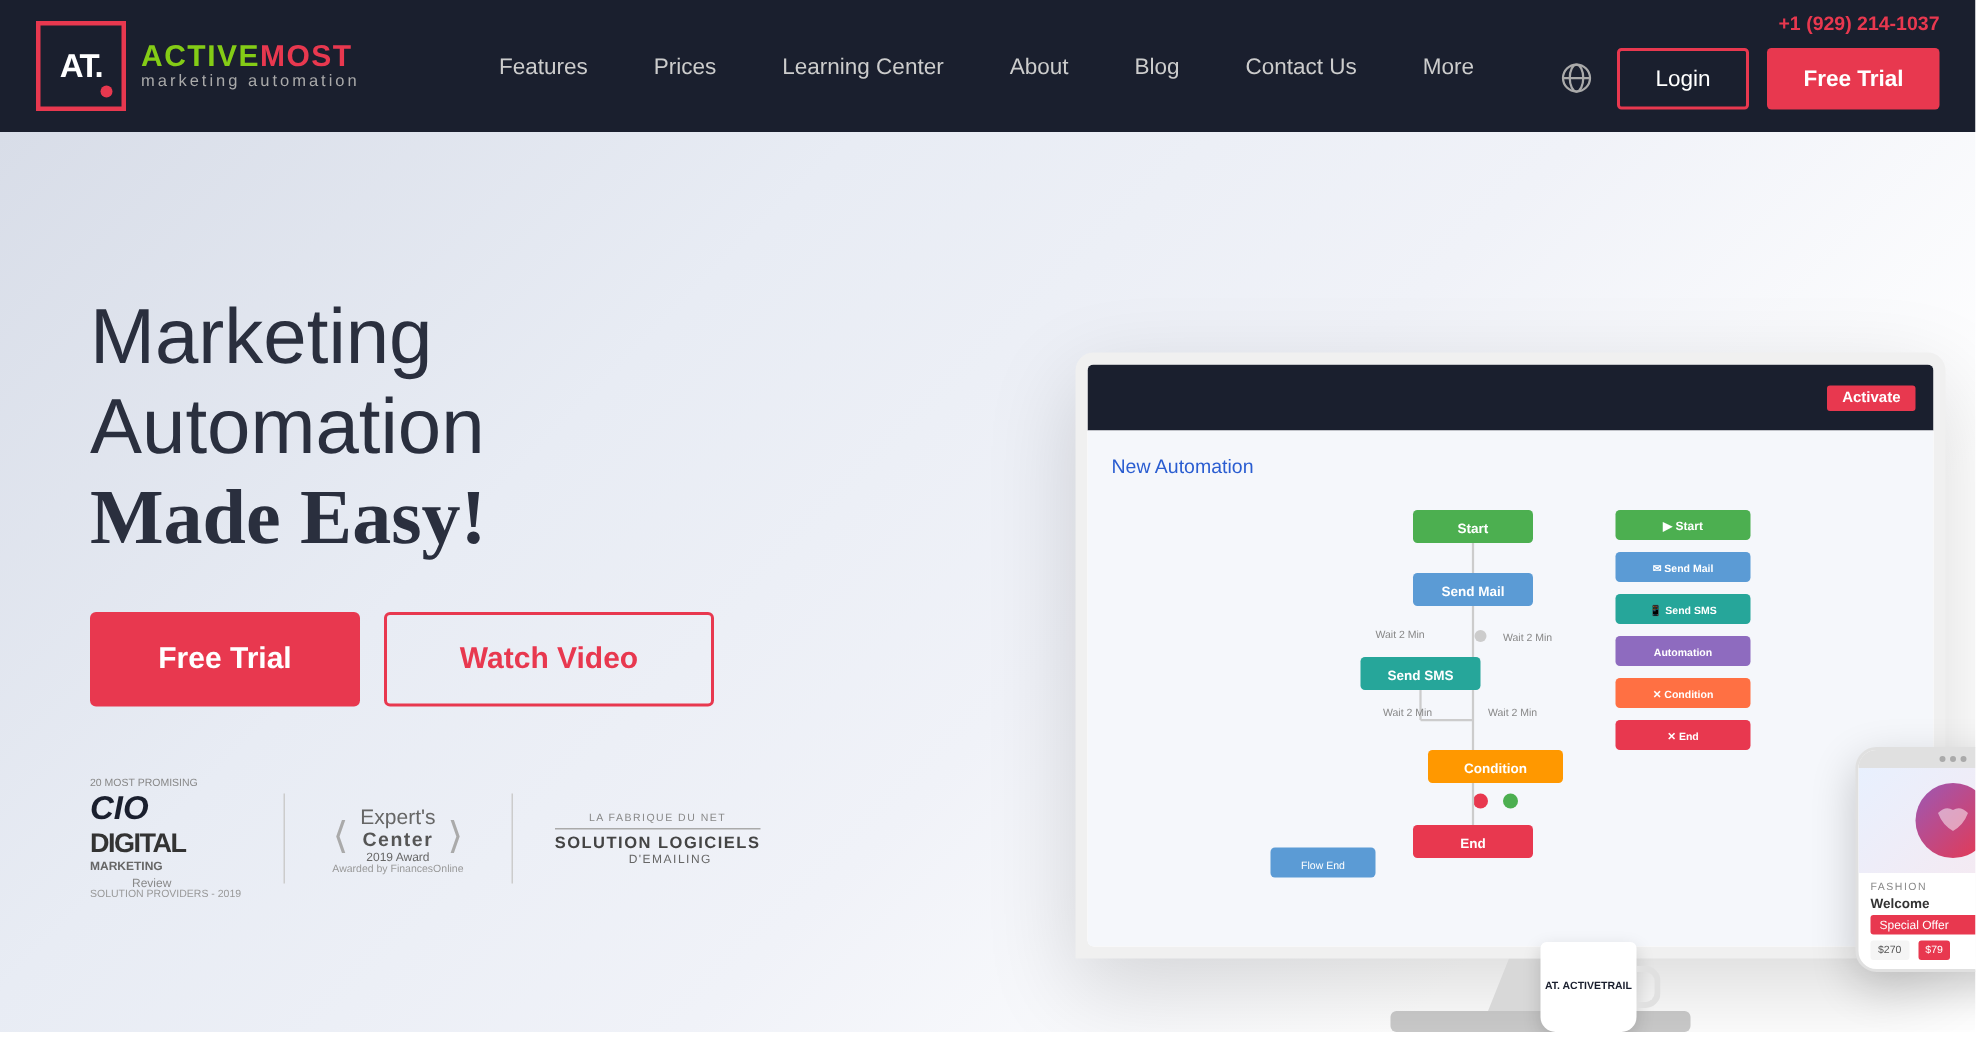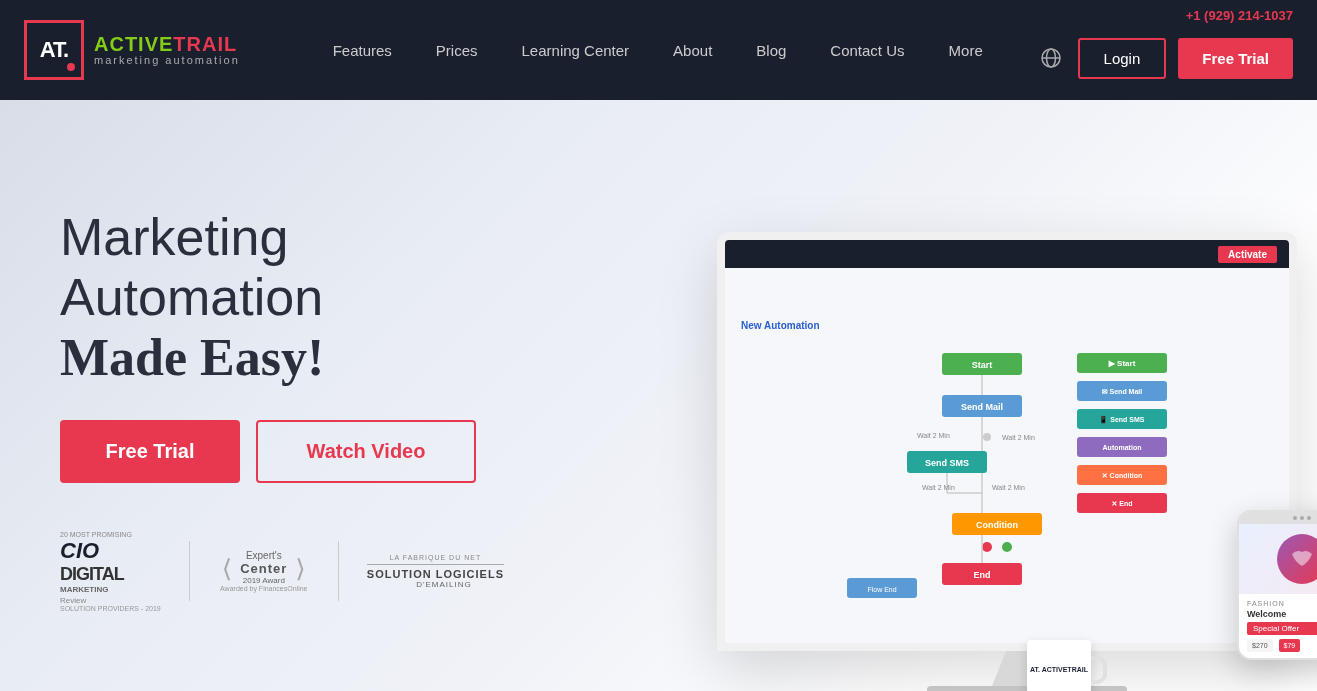--- a/index.html
+++ b/index.html
@@ -1,21 +1,21 @@
 <!DOCTYPE html>
 <html><head>
   <meta charset="utf-8">
   <style>
     * { margin: 0; padding: 0; box-sizing: border-box; }
     body { font-family: 'Arial', sans-serif; width: 1317px; overflow-x: hidden; }
 
     
     .header {
       background: #1a1f2e;
-      height: 100px;
+      height: 88px;
       display: flex;
       align-items: center;
       padding: 0 24px;
       position: relative;
     }
     .header-phone {
       position: absolute;
       top: 8px;
       right: 24px;
       color: #e8384f;
@@ -226,21 +226,21 @@
       position: relative;
     }
     .monitor-screen {
       background: #fff;
       border-radius: 4px;
       overflow: hidden;
       min-height: 360px;
     }
     .monitor-top-bar {
       background: #1a1f2e;
-      height: 28px;
+      height: 44px;
       display: flex;
       align-items: center;
       padding: 0 12px;
       justify-content: flex-end;
     }
     .monitor-top-bar span {
       background: #e8384f;
       color: white;
       font-size: 10px;
       padding: 3px 10px;
@@ -249,25 +249,24 @@
     }
     .monitor-content {
       background: #f5f7fb;
       padding: 16px;
       min-height: 330px;
       position: relative;
     }
 
     
     .auto-title {
-      font-size: 10px;
-      font-weight: bold;
+      font-size: 13px;
+      font-weight: normal;
       color: #2a5dd1;
       margin-bottom: 12px;
-      margin-top: 36px;
     }
 
     
     .phone-mockup {
       position: absolute;
       right: -30px;
       bottom: 40px;
       width: 130px;
       background: white;
       border-radius: 14px;
@@ -396,21 +395,21 @@
       gap: 4px;
     }
     .laurel {
       font-size: 22px;
       color: #aaa;
       transform: scaleX(0.7);
     }
     .expert-text {
       text-align: center;
     }
-    .expert-line1 { font-size: 10px; color: #666; }
+    .expert-line1 { font-size: 14px; color: #666; }
     .expert-line2 { font-size: 13px; font-weight: 900; color: #555; letter-spacing: 1px; }
     .expert-line3 { font-size: 8px; color: #666; }
     .expert-finance { font-size: 7px; color: #999; }
 
     .badge-fabrique {
       display: flex;
       flex-direction: column;
       align-items: center;
     }
     .fabrique-line { font-size: 7px; color: #888; letter-spacing: 1px; }
@@ -430,21 +429,21 @@
 <header class="header">
   <div class="header-phone">+1 (929) 214-1037</div>
 
   <div class="logo-area">
     <div class="logo-box">
       <span class="logo-at">AT.</span>
       <div class="logo-dot"></div>
     </div>
     <div class="logo-text">
       <div class="logo-brand">
-        <span>ACTIVE</span><span style="color:#e8384f">TRAIL</span>
+        <span>ACTIVE</span><span style="color:#e8384f">MOST</span>
       </div>
       <div class="logo-sub">marketing automation</div>
     </div>
   </div>
 
   <nav class="nav">
     <a href="#">Features</a>
     <a href="#">Prices</a>
     <a href="#">Learning Center</a>
     <a href="#">About</a>
@@ -480,21 +479,21 @@
     <div class="badges">
 
       <div class="badge badge-cio">
         <div class="cio-top">20 MOST PROMISING</div>
         <div style="display:flex;align-items:baseline;gap:2px;">
           <span style="font-size:22px;font-weight:900;color:#1a1f2e;font-style:italic;">CIO</span>
         </div>
         <div class="cio-mid">DIGITAL</div>
         <div class="cio-sub">MARKETING</div>
         <div style="display:flex;align-items:center;gap:3px;margin-top:2px;">
-          <span style="font-size:8px;color:#888;">Review</span>
+          <span style="font-size:8px;color:#888;margin-left:28px;">Review</span>
         </div>
         <div class="cio-bottom">SOLUTION PROVIDERS - 2019</div>
       </div>
 
       <div style="width:1px;height:60px;background:#ccc;"></div>
 
       <div class="badge badge-expert">
         <div class="laurel-wrapper">
           <span class="laurel">❬</span>
           <div class="expert-text">

